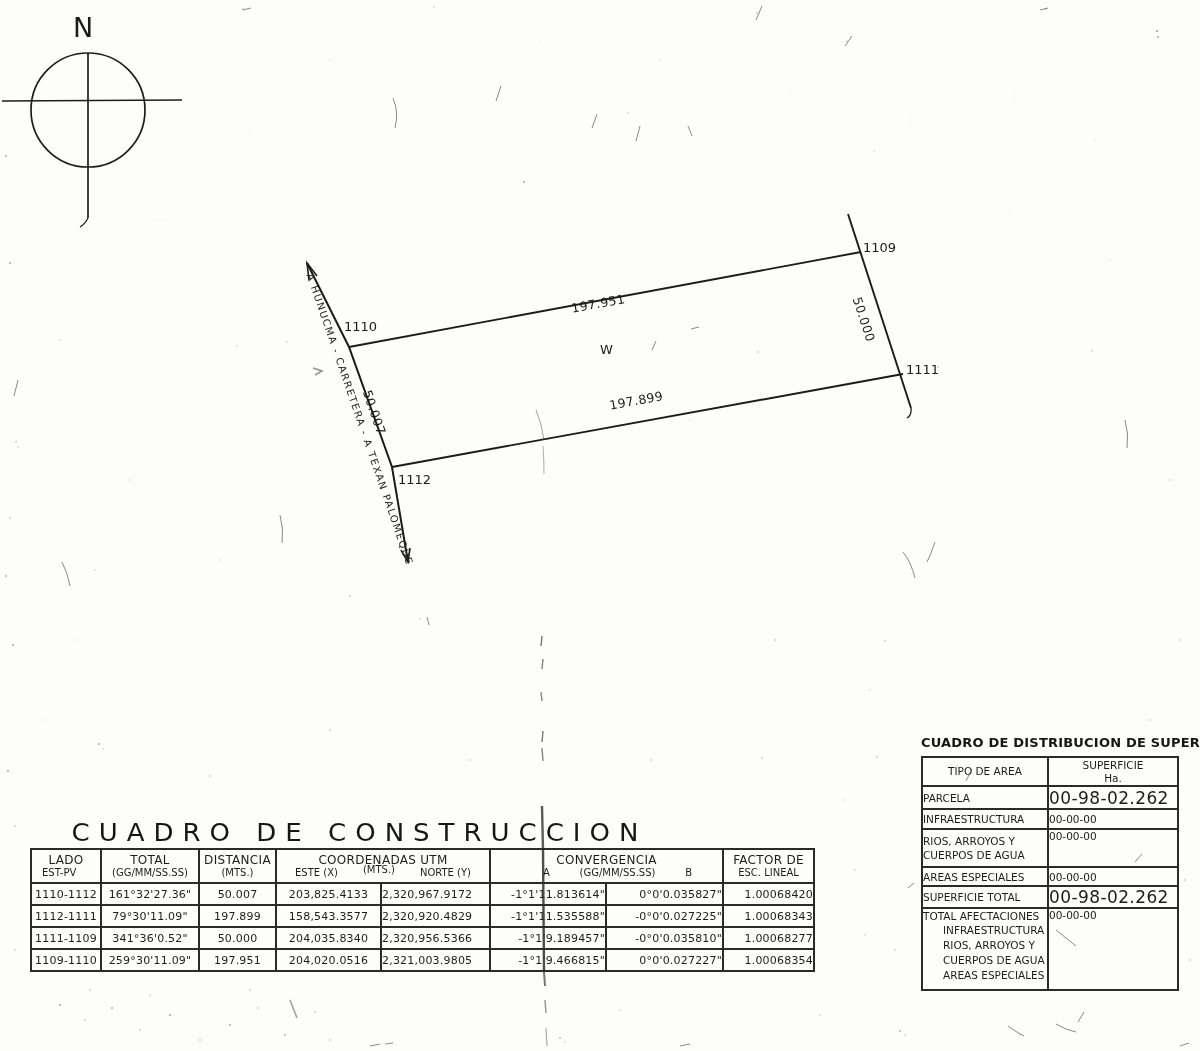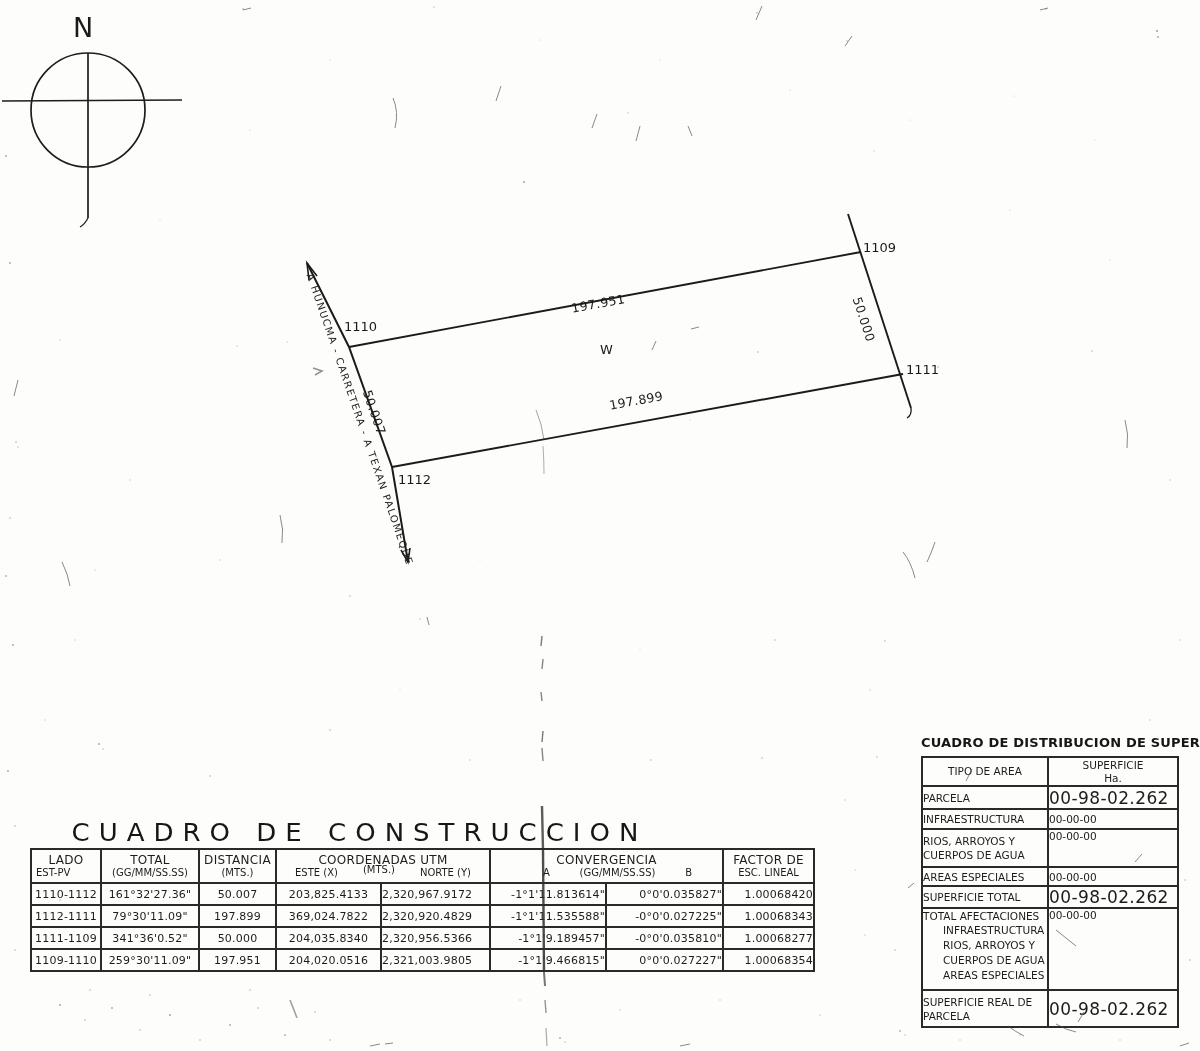--- a/index.html
+++ b/index.html
@@ -16,21 +16,21 @@
   
   .ct{position:absolute;left:30px;top:818px;width:659px;}
   .ct-title{text-align:center;font-size:26px;letter-spacing:9px;color:#161616;
             line-height:28px;margin:0 0 2px 0;font-weight:500;transform:scaleY(.96);}
   table.ctable{border-collapse:collapse;table-layout:fixed;width:783px;}
   .ctable th,.ctable td{border:2px solid #2a2a2a;padding:0;font-weight:normal;overflow:hidden;}
   .ctable th{height:32px;vertical-align:middle;}
   .ctable td{height:20px;font-size:11px;letter-spacing:.2px;}
   .h1{display:block;font-size:12px;line-height:13px;text-align:center;letter-spacing:.3px;}
   .h2{display:block;font-size:10px;line-height:12px;text-align:center;}
-  .h2-left{text-align:left;padding-left:4px;}
+  .h2-left{text-align:left;padding-left:10px;}
   .subrow{display:flex;justify-content:space-between;font-size:10px;line-height:12px;}
   .subrow .mts{position:relative;top:-3px;}
   .coordsub{padding:0 18px;}
   .convsub{padding:0 30px 0 52px;}
   .c-lado,.c-az,.c-dist,.c-este{text-align:center;}
   .c-norte{text-align:left;padding-left:10px;}
   .c-ca{text-align:right;padding-right:5px;}
   .c-cb{text-align:right;padding-right:9px;}
   .c-f{text-align:right;padding-right:8px;}
 
@@ -157,21 +157,21 @@
         <td class="c-este">203,825.4133</td>
         <td class="c-norte">2,320,967.9172</td>
         <td class="c-ca">-1°1'11.813614"</td>
         <td class="c-cb">0°0'0.035827"</td>
         <td class="c-f">1.00068420</td>
       </tr>
       <tr>
         <td class="c-lado">1112-1111</td>
         <td class="c-az">79°30'11.09"</td>
         <td class="c-dist">197.899</td>
-        <td class="c-este">369,024.7822</td>
+        <td class="c-este">158,543.3577</td>
         <td class="c-norte">2,320,920.4829</td>
         <td class="c-ca">-1°1'11.535588"</td>
         <td class="c-cb">-0°0'0.027225"</td>
         <td class="c-f">1.00068343</td>
       </tr>
       <tr>
         <td class="c-lado">1111-1109</td>
         <td class="c-az">341°36'0.52"</td>
         <td class="c-dist">50.000</td>
         <td class="c-este">204,035.8340</td>
@@ -234,27 +234,20 @@
       </tr>
       <tr style="height:82px">
         <td class="d-label vtop">
           <span style="display:block">TOTAL AFECTACIONES</span>
           <span class="d-sub">INFRAESTRUCTURA</span>
           <span class="d-sub">RIOS, ARROYOS Y</span>
           <span class="d-sub">CUERPOS DE AGUA</span>
           <span class="d-sub">AREAS ESPECIALES</span>
         </td>
         <td class="d-val vtop">00-00-00</td>
-      </tr>
-      <tr style="height:37px">
-        <td class="d-label">
-          <span style="display:block">SUPERFICIE REAL DE</span>
-          <span style="display:block">PARCELA</span>
-        </td>
-        <td class="d-val-big">00-98-02.262</td>
       </tr>
     </tbody>
       </table>
   </div>
 
   <svg class="layer" width="1200" height="1051" viewBox="0 0 1200 1051" style="z-index:5;">
     <g stroke="#2e2e2e" fill="none">
       <path d="M543,850 l1,122" stroke-width="2.4" opacity=".85"></path>
       <path d="M544,972 l1,14" stroke-width="2" opacity=".65"></path>
       <path d="M545,1000 l1,13" stroke-width="1.4" opacity=".5"></path>

